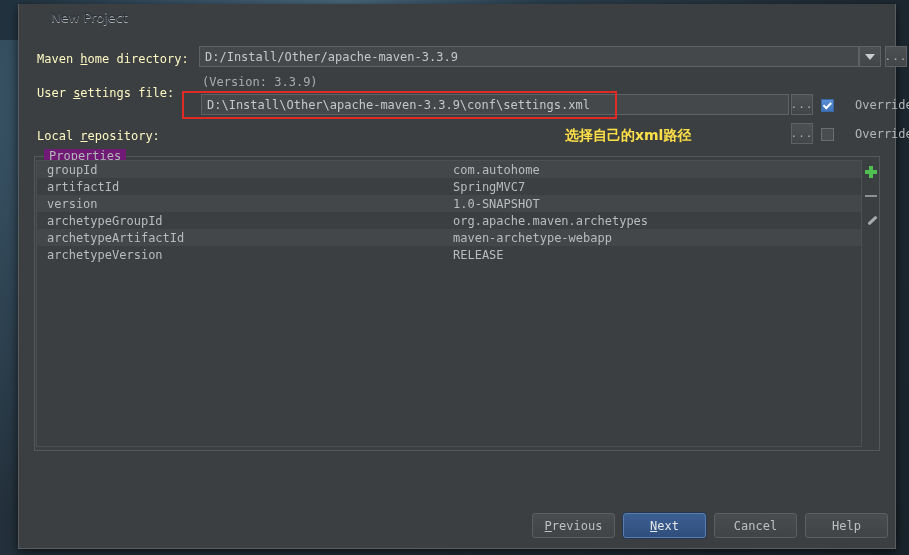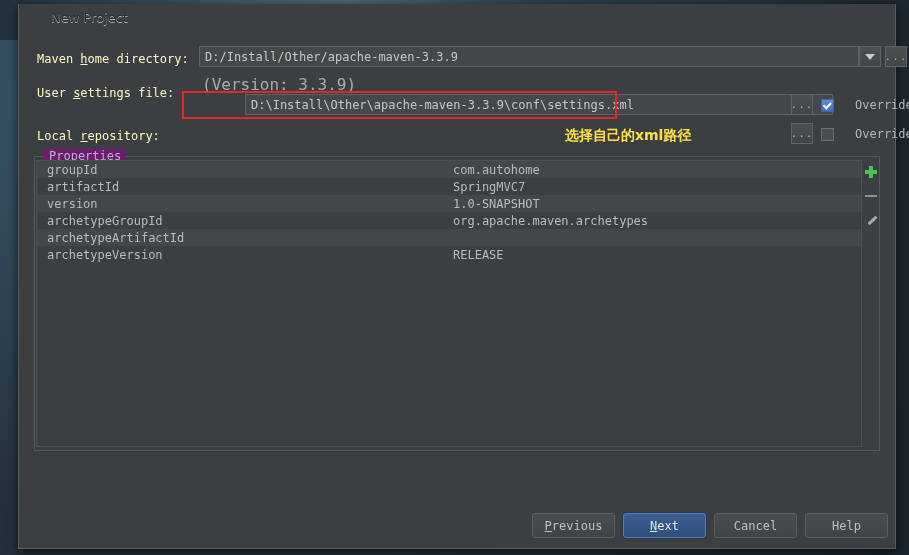--- a/index.html
+++ b/index.html
@@ -149,21 +149,21 @@
   }
   .arrow-down {
     width: 0; height: 0;
     border-left: 5px solid transparent;
     border-right: 5px solid transparent;
     border-top: 6px solid #c9cccd;
   }
 
   .static-note {
     position: absolute;
-    font-size: 16px;
+    font-size: 12px;
     color: #a9acad;
   }
 
   
   .ovr {
     position: absolute;
     display: flex;
     align-items: center;
     gap: 21px;
     cursor: pointer;
@@ -321,21 +321,21 @@
     <div class="form-label" style="left:18px; top:22px;">Maven <u>h</u>ome directory:</div>
     <div class="field" style="left:180px; top:16px; width:660px;">D:/Install/Other/apache-maven-3.3.9</div>
     <div class="sq-btn" style="left:840px; top:16px;">
       <span class="arrow-down"></span>
     </div>
     <div class="sq-btn" style="left:866px; top:16px;">...</div>
 
     <div class="static-note" style="left:183px; top:45px;">(Version: 3.3.9)</div>
 
     <div class="form-label" style="left:18px; top:56px;">User <u>s</u>ettings file:</div>
-    <div class="field" style="left:182px; top:64px; width:588px;margin-left:44px;">D:\Install\Other\apache-maven-3.3.9\conf\settings.xml</div>
+    <div class="field" style="left:182px; top:64px; width:588px;">D:\Install\Other\apache-maven-3.3.9\conf\settings.xml</div>
     <div class="sq-btn" style="left:772px; top:64px;">...</div>
     <div class="ovr" style="left:802px; top:68px;">
       <span class="cbox checked"></span>
       <span class="ovr-label">Override</span>
     </div>
 
     <div class="form-label" style="left:18px; top:99px;">Local <u>r</u>epository:</div>
     <div class="sq-btn" style="left:772px; top:93px;">...</div>
     <div class="ovr" style="left:802px; top:97px;">
       <span class="cbox"></span>
@@ -360,20 +360,21 @@
       <div class="prow alt">
         <span class="pkey">version</span>
         <span class="pval">1.0-SNAPSHOT</span>
       </div>
       <div class="prow">
         <span class="pkey">archetypeGroupId</span>
         <span class="pval">org.apache.maven.archetypes</span>
       </div>
       <div class="prow alt">
         <span class="pkey">archetypeArtifactId</span>
+        <span class="pval">maven-archetype-webapp</span>
       </div>
       <div class="prow">
         <span class="pkey">archetypeVersion</span>
         <span class="pval">RELEASE</span>
       </div>
     </div>
 
     <div id="props-tools">
       <div class="tool">
         <span class="plus-icon"></span>

